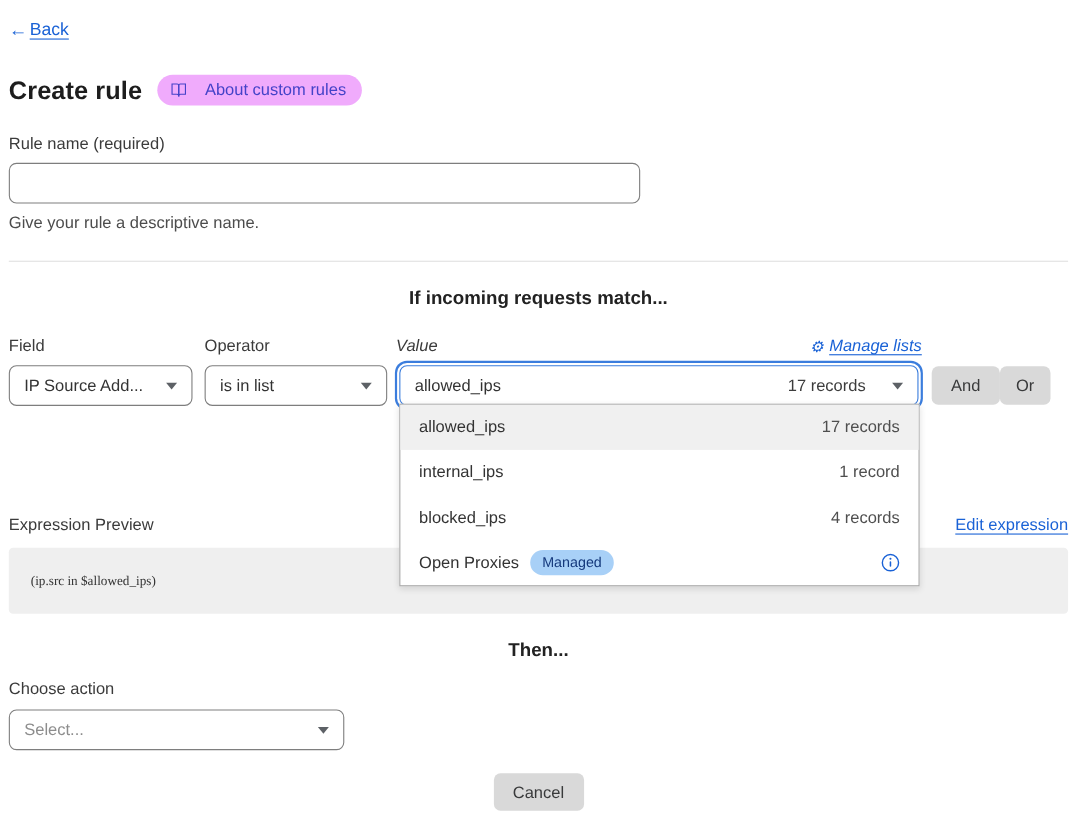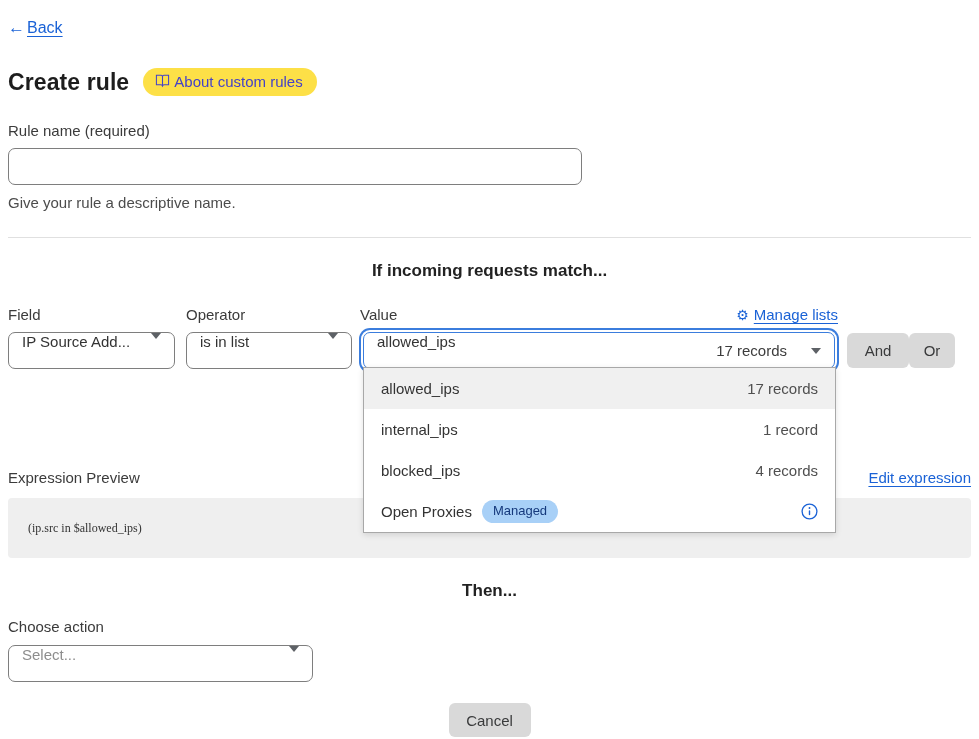--- a/index.html
+++ b/index.html
@@ -18,22 +18,22 @@
     display: inline-flex; align-items: center; gap: 2px;
     color: #1a62d6; font-size: 16px; text-decoration: none; cursor: pointer;
   }
   .back-link .arrow { font-size: 17px; text-decoration: none; }
   .back-link .back-text { text-decoration: underline; text-underline-offset: 3px; }
 
   
   .title-row { display: flex; align-items: center; gap: 14px; margin-top: 30px; }
   h1.page-title { font-size: 23px; font-weight: 700; color: #1d1d1d; letter-spacing: 0.1px; }
   .about-pill {
-    display: inline-flex; align-items: flex-start; gap: 4px;
-    background: #fde047; color: #4442c8;
+    display: inline-flex; align-items: center; gap: 16px;
+    background: #f0abfc; color: #4442c8;
     font-size: 15px; padding: 5px 14px 6px 12px; border-radius: 14px;
     cursor: pointer; text-decoration: none;
   }
 
   
   .field-label { font-size: 15px; color: #3b3b3b; }
   .rule-name-label { margin-top: 26px; }
   .rule-name-input {
     margin-top: 9px; display: block;
     width: 574px; height: 37px;
@@ -45,32 +45,32 @@
   .helper-text { margin-top: 9px; font-size: 15px; color: #4c4c4c; }
 
   .divider { border: none; border-top: 1px solid #e0e0e0; margin-top: 26px; }
 
   h2.section-heading { margin-top: 23px; font-size: 17px; font-weight: 700; color: #222; text-align: center; }
 
   
   .cond-labels { display: flex; margin-top: 25px; }
   .cond-labels .col1 { width: 178px; }
   .cond-labels .col2 { width: 174px; }
-  .cond-labels .col3 { width: 478px; display: flex; justify-content: space-between; align-items: flex-end; }
+  .cond-labels .col3 { width: 478px; display: flex; justify-content: space-between; align-items: flex-end; font-style: italic; }
   .manage-lists {
     display: inline-flex; align-items: center; gap: 5px;
     color: #1a62d6; font-size: 15px; cursor: pointer; text-decoration: none;
   }
   .manage-lists .gear { font-size: 14px; line-height: 1; }
   .manage-lists .ml-text { text-decoration: underline; text-underline-offset: 3px; }
 
   .cond-row { display: flex; margin-top: 9px; align-items: center; }
   .select {
     height: 37px; border: 1px solid #7e7e7e; border-radius: 7px;
-    display: flex; justify-content: space-between;
+    display: flex; align-items: center; justify-content: space-between;
     padding: 0 13px; font-size: 15px; color: #333; background: #fff; cursor: pointer;
   }
   .select .chev {
     width: 0; height: 0;
     border-left: 5px solid transparent; border-right: 5px solid transparent;
     border-top: 6px solid #5d6166; margin-left: 10px; flex: 0 0 auto;
   }
   .select-field { width: 167px; margin-right: 11px; }
   .select-operator { width: 166px; margin-right: 11px; }
   .select-value {

